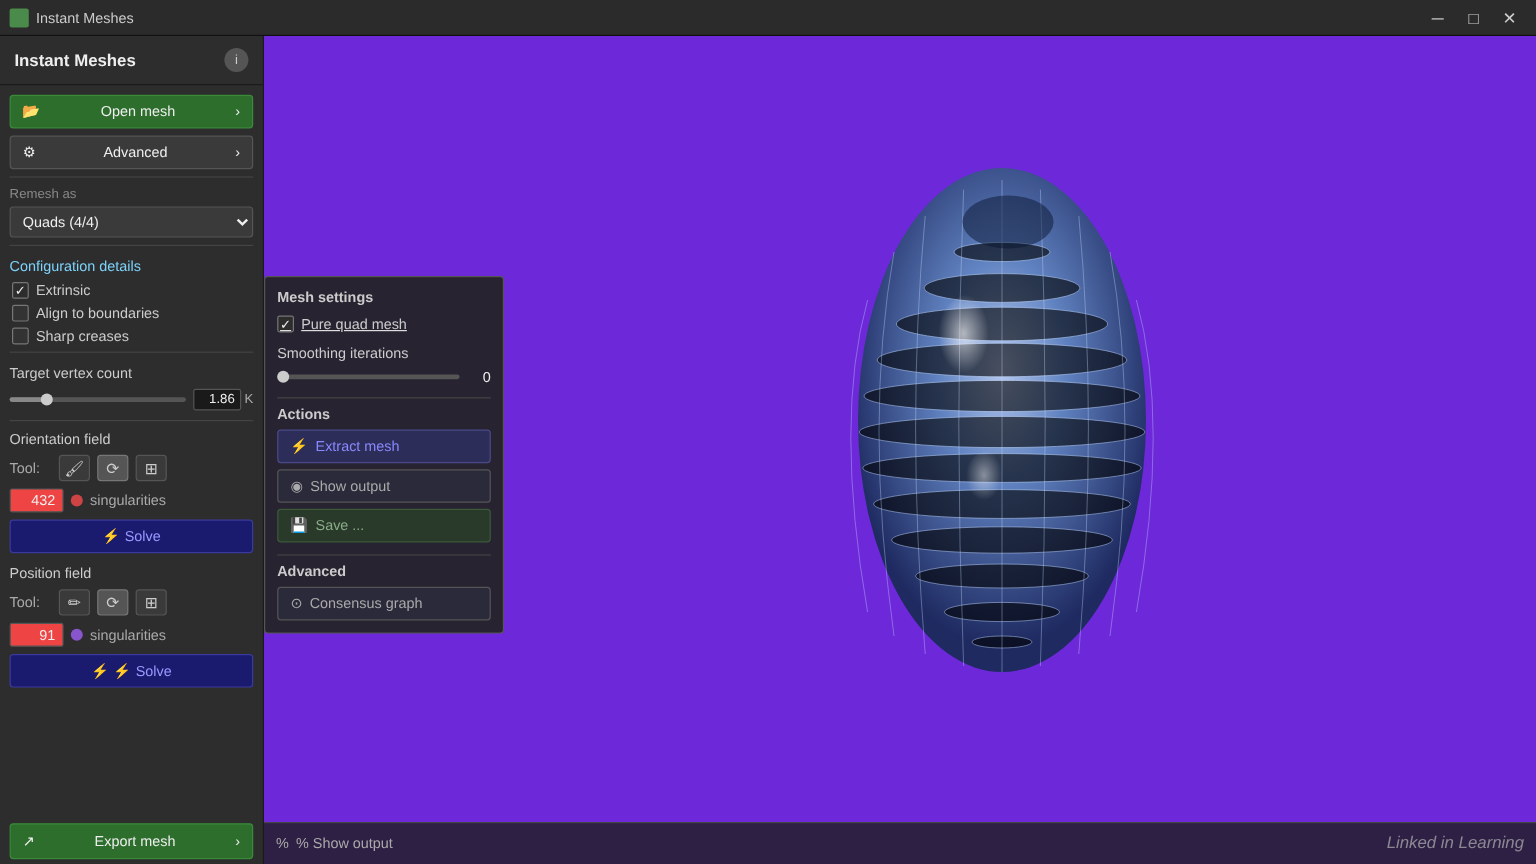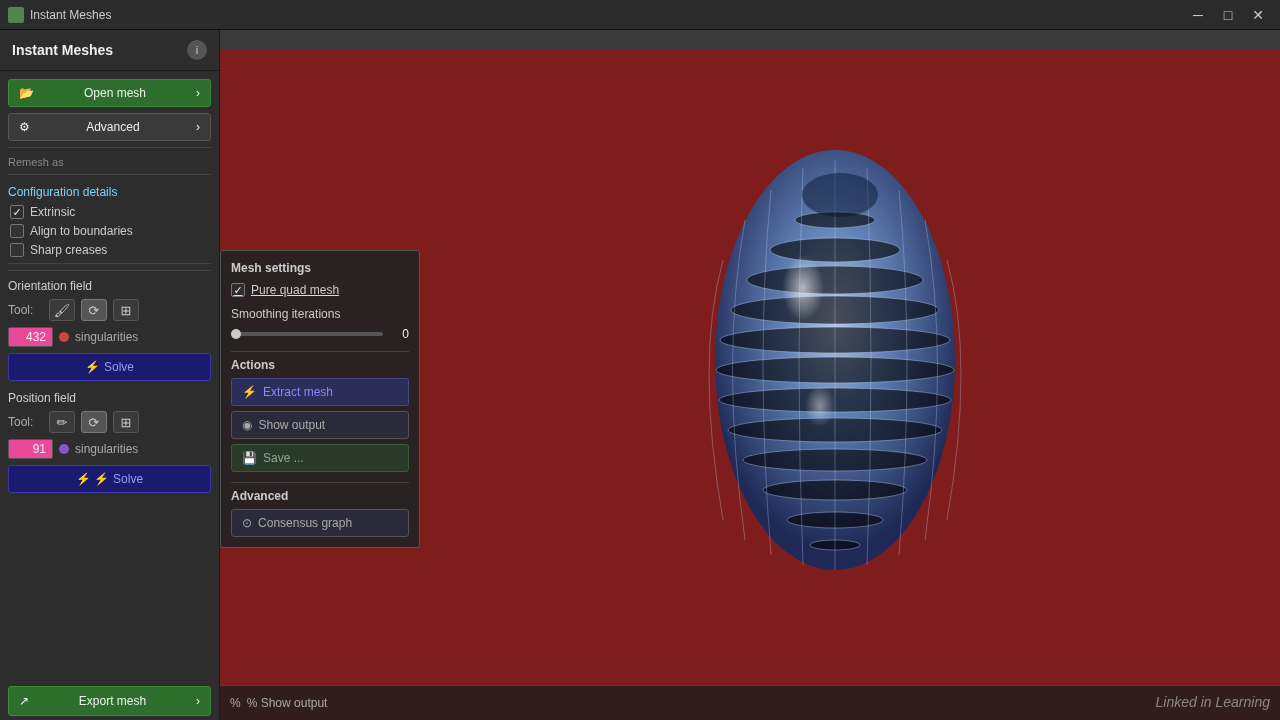--- a/index.html
+++ b/index.html
@@ -286,21 +286,21 @@
       border-color: #777;
     }
 
     .singularities-row {
       display: flex;
       align-items: center;
       gap: 6px;
       margin-bottom: 6px;
     }
     .sing-value {
-      background: #ec4899;
+      background: #ef4444;
       border: 1px solid #555;
       color: #eee;
       padding: 2px 6px;
       font-size: 12px;
       width: 45px;
       text-align: right;
       border-radius: 2px;
     }
     .sing-dot {
       width: 10px;
@@ -350,24 +350,23 @@
       border-radius: 3px;
       cursor: pointer;
       width: calc(100% - 16px);
       margin: 4px 8px;
       font-size: 12px;
     }
 
     
     .viewport {
       flex: 1;
-      background: #7f1d1d;
+      background: #6d28d9;
       position: relative;
       overflow: hidden;
-      margin-top: 20px;
     }
 
     
     .float-panel {
       position: absolute;
       left: 0;
       top: 200px;
       width: 200px;
       background: rgba(35, 35, 35, 0.92);
       border: 1px solid #555;
@@ -569,40 +568,58 @@
 
       <button class="btn-dark">
         <span>⚙</span>
         <span>Advanced</span>
         <span>›</span>
       </button>
 
       <div class="divider"></div>
 
       <div class="section-label">Remesh as</div>
+      <div class="dropdown-row">
+        <select class="dropdown-select">
+          <option>Quads (4/4)</option>
+        </select>
+      </div>
 
       <div class="divider"></div>
 
       <div class="config-section-title">Configuration details</div>
 
       <div class="checkbox-row">
         <div class="checkbox-custom checked"></div>
         <span class="checkbox-label">Extrinsic</span>
       </div>
       <div class="checkbox-row">
         <div class="checkbox-custom"></div>
         <span class="checkbox-label">Align to boundaries</span>
       </div>
       <div class="checkbox-row">
         <div class="checkbox-custom"></div>
         <span class="checkbox-label">Sharp creases</span>
       </div>
 
       <div class="divider"></div>
 
+      <div class="vertex-section">
+        <div class="vertex-label">Target vertex count</div>
+        <div class="slider-row">
+          <div class="slider-track">
+            <div class="slider-fill"></div>
+            <div class="slider-thumb"></div>
+          </div>
+          <div class="slider-value-box">
+            <input class="value-input" type="text" value="1.86" style="">
+            <span class="value-unit">K</span>
+          </div>
+        </div>
+      </div>
 
       <div class="divider"></div>
 
       <div class="field-section-title">Orientation field</div>
       <div class="tool-row">
         <span class="tool-label">Tool:</span>
         <button class="tool-btn">🖌</button>
         <button class="tool-btn active">⟳</button>
         <button class="tool-btn">⊞</button>
       </div>

